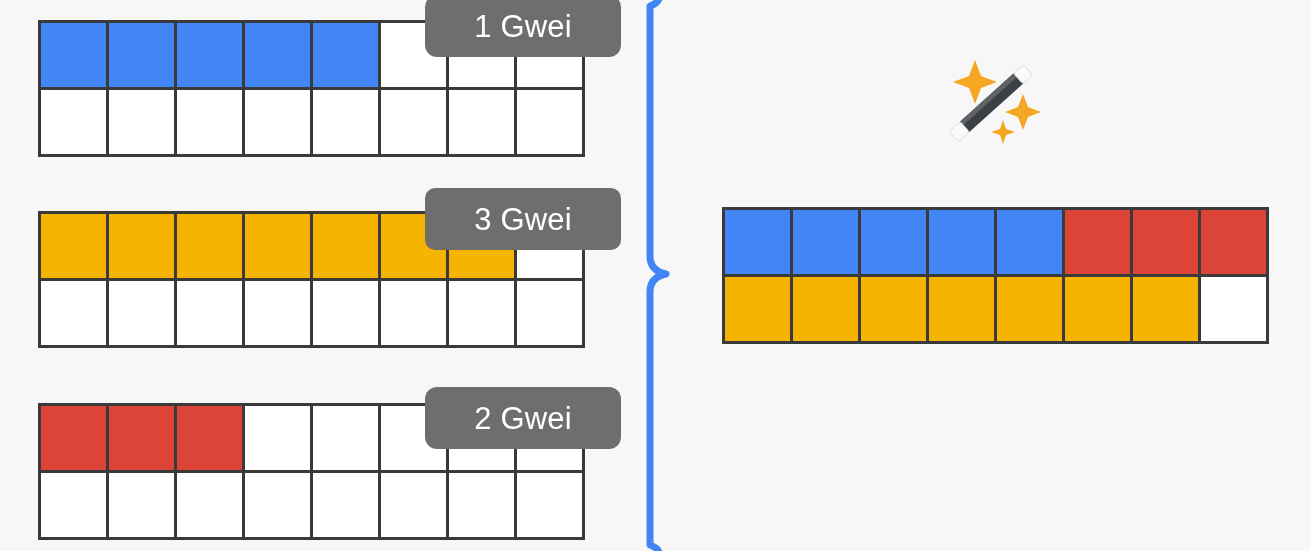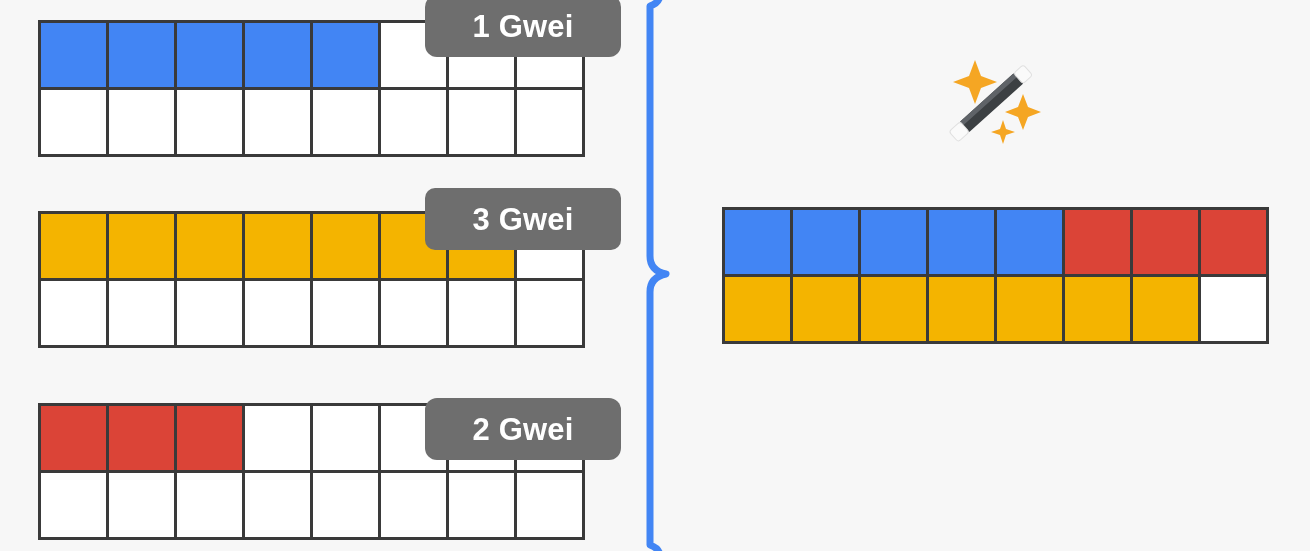--- a/index.html
+++ b/index.html
@@ -15,21 +15,20 @@
     font-family: "Liberation Sans", sans-serif;
     position: relative;
   }
   #stage {
     position: absolute;
     left: 0; top: 0;
     width: 1310px;
     height: 551px;
     background: #f7f7f7;
     overflow: hidden;
-    font-weight: bold;
   }
 
   
   .grid {
     position: absolute;
     display: grid;
     background: #3a3a3a;
     border: 3px solid #3a3a3a;
     gap: 3px;
     box-sizing: content-box;
@@ -65,21 +64,21 @@
     display: flex;
     align-items: center;
     justify-content: center;
     width: 196px;
     height: 62px;
     box-sizing: border-box;
     user-select: none;
   }
   #label-0 { left: 425px; top: -5px; }
   #label-1 { left: 425px; top: 188px; border-radius: 10px; }
-  #label-2 { left: 425px; top: 398px; }
+  #label-2 { left: 425px; top: 387px; }
 
   
   #brace {
     position: absolute;
     left: 636px;
     top: -6px;
     width: 46px;
     height: 563px;
     pointer-events: none;
   }

